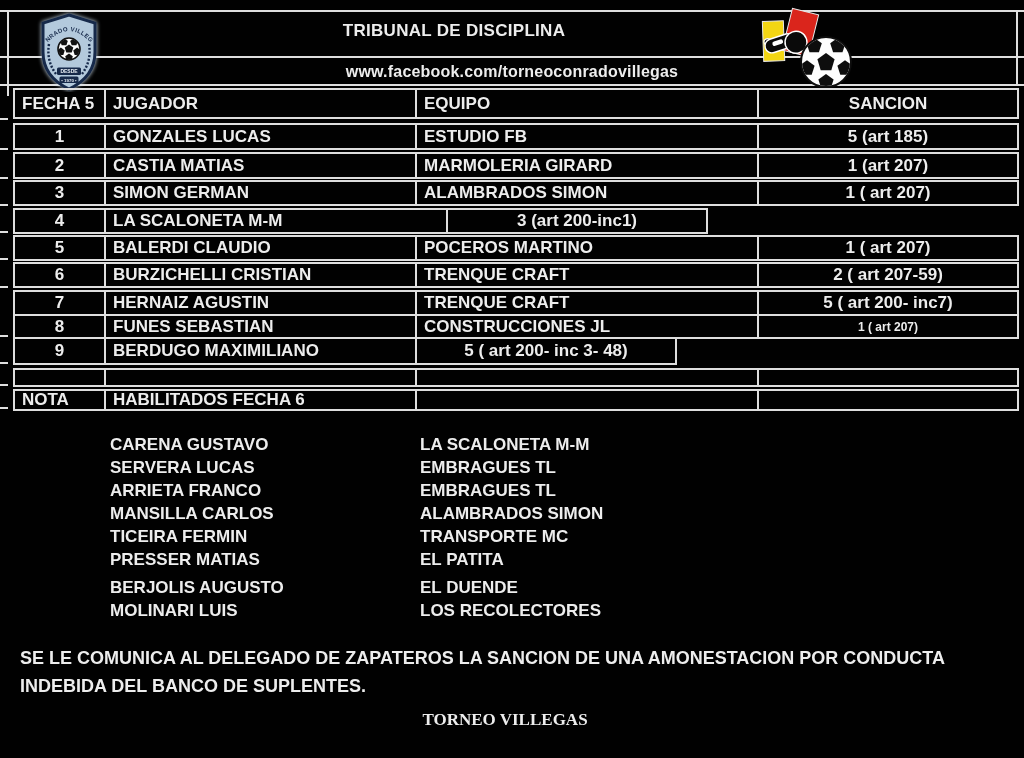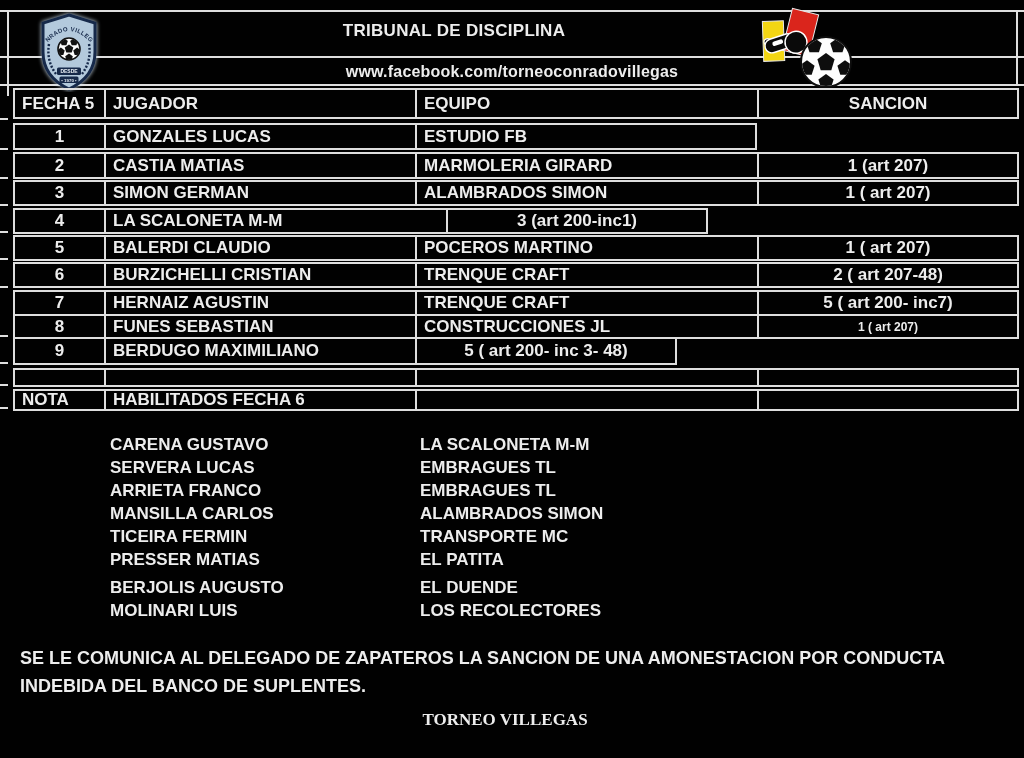--- a/index.html
+++ b/index.html
@@ -129,20 +129,21 @@
     <div class="cell c1 left">FECHA 5</div>
     <div class="cell c2">JUGADOR</div>
     <div class="cell c3">EQUIPO</div>
     <div class="cell c4">SANCION</div>
   </div>
 
   <div class="trow" style="top:123px;height:27px">
     <div class="cell c1">1</div>
     <div class="cell c2">GONZALES LUCAS</div>
     <div class="cell c3">ESTUDIO FB</div>
+    <div class="cell c4">5 (art 185)</div>
   </div>
   <div class="trow" style="top:152px;height:27px">
     <div class="cell c1">2</div>
     <div class="cell c2">CASTIA MATIAS</div>
     <div class="cell c3">MARMOLERIA GIRARD</div>
     <div class="cell c4">1 (art 207)</div>
   </div>
   <div class="trow" style="top:180px;height:26px">
     <div class="cell c1">3</div>
     <div class="cell c2">SIMON GERMAN</div>
@@ -157,21 +158,21 @@
   <div class="trow" style="top:235px;height:26px">
     <div class="cell c1">5</div>
     <div class="cell c2">BALERDI CLAUDIO</div>
     <div class="cell c3">POCEROS MARTINO</div>
     <div class="cell c4">1 ( art 207)</div>
   </div>
   <div class="trow" style="top:262px;height:26px">
     <div class="cell c1">6</div>
     <div class="cell c2">BURZICHELLI CRISTIAN</div>
     <div class="cell c3">TRENQUE CRAFT</div>
-    <div class="cell c4">2 ( art 207-48)</div>
+    <div class="cell c4">2 ( art 207-59)</div>
   </div>
   <div class="trow" style="top:290px;height:26px">
     <div class="cell c1">7</div>
     <div class="cell c2">HERNAIZ AGUSTIN</div>
     <div class="cell c3">TRENQUE CRAFT</div>
     <div class="cell c4">5 ( art 200- inc7)</div>
   </div>
   <div class="trow" style="top:314px;height:25px">
     <div class="cell c1">8</div>
     <div class="cell c2">FUNES SEBASTIAN</div>

